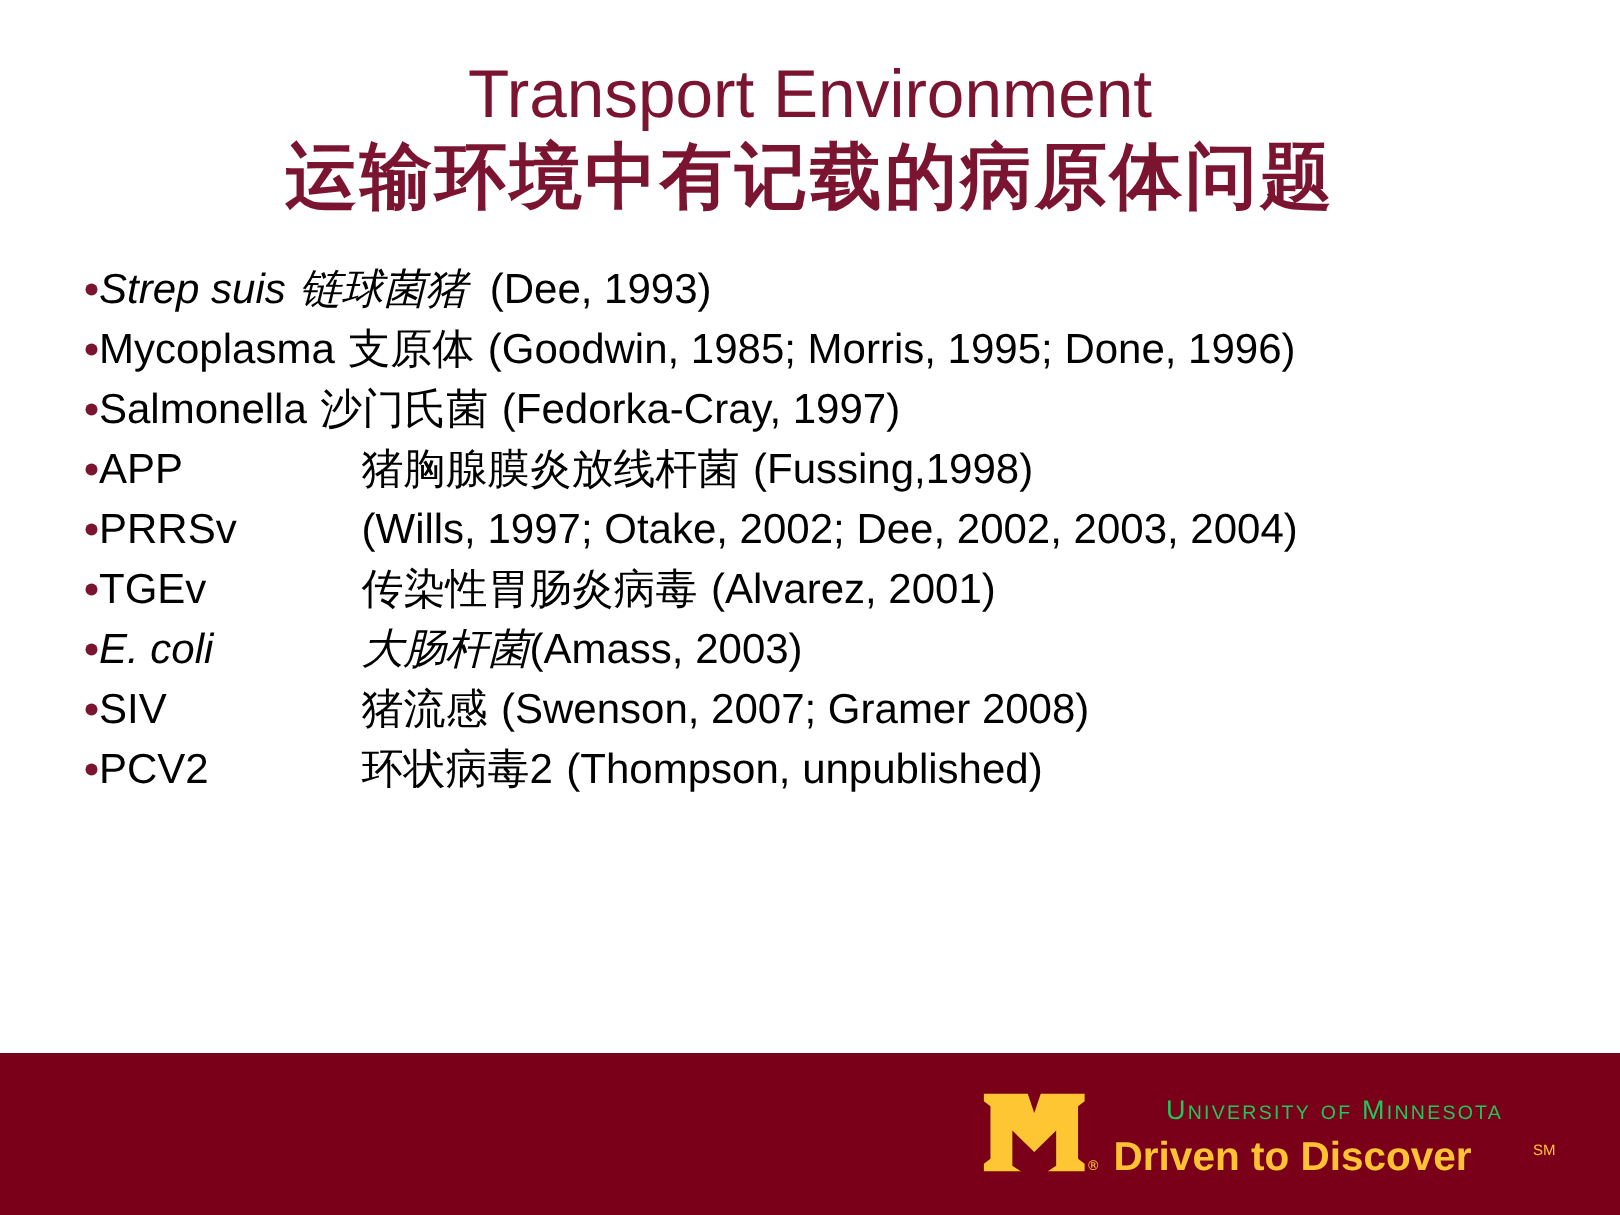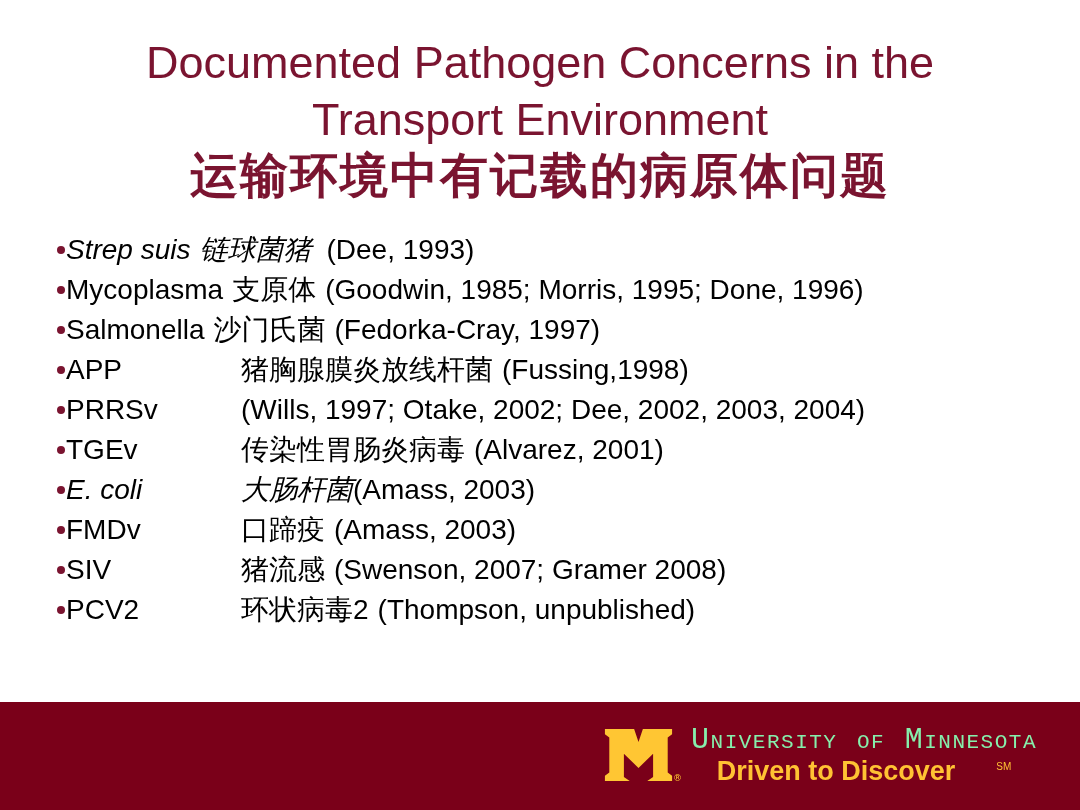--- a/index.html
+++ b/index.html
@@ -82,26 +82,26 @@
     color: var(--gold, #FFC633);
     font-family: "DejaVu Sans", sans-serif;
   }
   .brand-text {
     margin-left: 16px;
     display: flex;
     flex-direction: column;
     align-items: center;
   }
   .wordmark {
-    font-family: Liberation Mono, monospace;
+    font-family: Liberation Sans, sans-serif;
     font-variant: small-caps;
-    font-size: 30px;
+    font-size: 18px;
     line-height: 28px;
     letter-spacing: 1.5px;
-    color: #86efac;
+    color: #22c55e;
     white-space: nowrap;
   }
   .tagline {
     margin-top: 3px;
     font-size: 27px;
     line-height: 28px;
     font-weight: 700;
     color: var(--gold_tagline, #FFC233);
     white-space: nowrap;
   }
@@ -112,21 +112,20 @@
     line-height: 0;
     padding-left: 41px;
   }
 </style>
 </head>
 <body>
 
 <div class="slide">
 
   <div class="title-block">
-    <div class="title-en">Documented Pathogen Concerns in the</div>
     <div class="title-en">Transport Environment</div>
     <div class="title-zh">运输环境中有记载的病原体问题</div>
   </div>
 
   <ul class="bullets">
     <li class="inline-row">
       <span class="dot"></span><span class="term it">Strep suis</span><span class="zh it">链球菌猪</span><span class="cite wide-gap">(Dee, 1993)</span>
     </li>
     <li class="inline-row">
       <span class="dot"></span><span class="term">Mycoplasma</span><span class="zh">支原体</span><span class="cite">(Goodwin, 1985; Morris, 1995; Done, 1996)</span>
@@ -140,23 +139,20 @@
     <li class="cols">
       <span class="dot"></span><span class="term">PRRSv</span><span class="zh"></span><span class="cite m0">(Wills, 1997; Otake, 2002; Dee, 2002, 2003, 2004)</span>
     </li>
     <li class="cols">
       <span class="dot"></span><span class="term">TGEv</span><span class="zh">传染性胃肠炎病毒</span><span class="cite">(Alvarez, 2001)</span>
     </li>
     <li class="cols">
       <span class="dot"></span><span class="term it">E. coli</span><span class="zh it">大肠杆菌</span><span class="cite m0">(Amass, 2003)</span>
     </li>
     <li class="cols">
-      <span class="dot"></span><span class="term">FMDv</span><span class="zh">口蹄疫</span><span class="cite">(Amass, 2003)</span>
-    </li>
-    <li class="cols">
       <span class="dot"></span><span class="term">SIV</span><span class="zh">猪流感</span><span class="cite">(Swenson, 2007; Gramer 2008)</span>
     </li>
     <li class="cols">
       <span class="dot"></span><span class="term">PCV2</span><span class="zh">环状病毒2</span><span class="cite">(Thompson, unpublished)</span>
     </li>
   </ul>
 
   <div class="footer">
     <div class="brand">
       <div class="logo-m">

